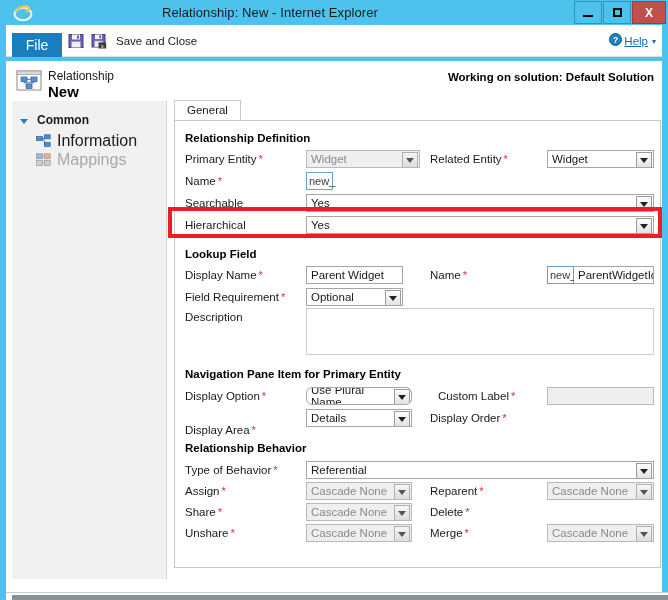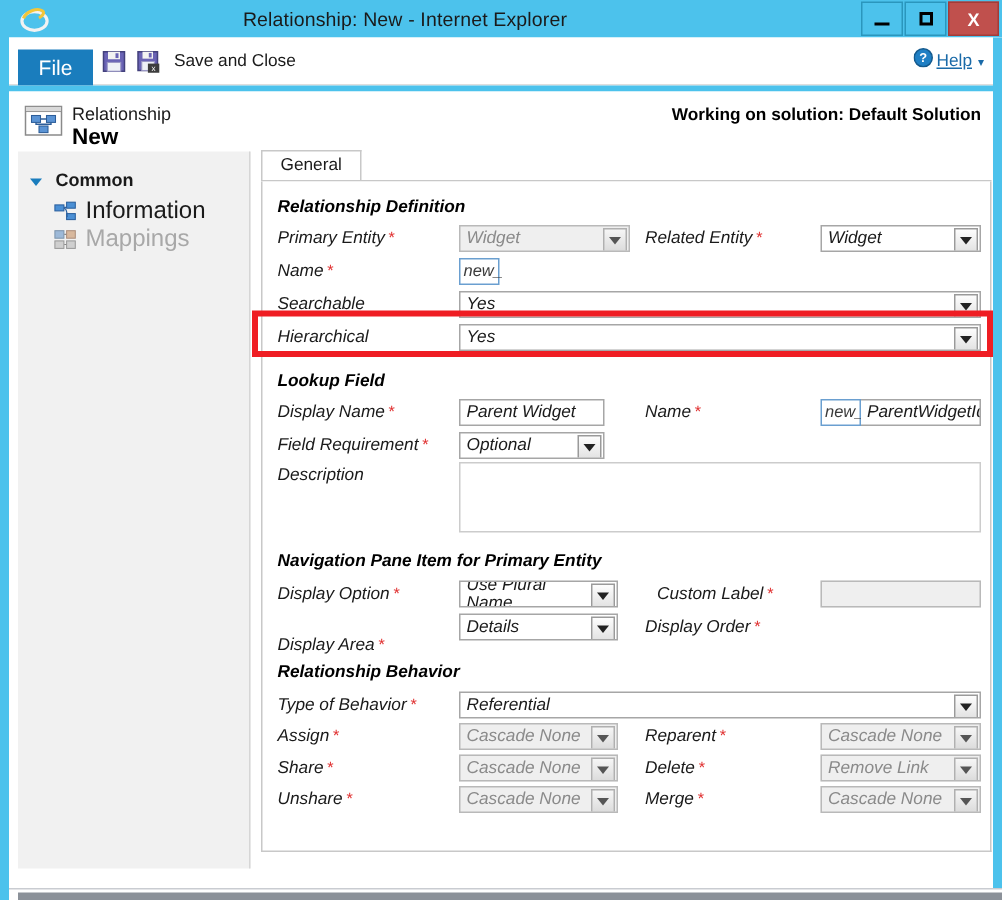--- a/index.html
+++ b/index.html
@@ -190,21 +190,20 @@
 
   .formpanel {
     position: absolute;
     left: 168px; top: 121px;
     width: 487px; height: 447px;
     background: #ffffff;
     border: 1px solid #c8c8c8;
     border-top: none;
     padding: 0;
     overflow: hidden;
-    font-style: italic;
   }
 
   .section-title {
     position: absolute;
     font-size: 11.5px; font-weight: bold; color: #000;
     left: 10px;
   }
   .field-label {
     position: absolute;
     font-size: 11.5px; color: #1a1a1a;
@@ -471,21 +470,21 @@
           <span class="chev"></span>
         </span>
     </div>
 
     <div class="field-label" style="left:10px; top:190px;"><span>Description</span></div>
     <div class="desc-area" style="left:131px; top:187px; width:348px; height:47px;"></div>
 
     <div class="section-title" style="top:247px;">Navigation Pane Item for Primary Entity</div>
 
     <div class="field-label" style="left:10px; top:269px;"><span>Display Option</span><span class="req">*</span></div>
-    <div class="ctl sel" style="left:131px; top:266px; width:106px;">
+    <div class="ctl sel" style="left:131px; top:266px; width:106px;border-radius:6px;">
       <span>Use Plural Name</span>
       <span class="arrowbox">
           <span class="chev"></span>
         </span>
     </div>
 
     <div class="field-label" style="left:263px; top:269px;text-align:center;"><span>Custom Label</span><span class="req">*</span></div>
     <div class="ctl txt disabled" style="left:372px; top:266px; width:107px;">
       <span></span>
     </div>
@@ -528,26 +527,20 @@
 
     <div class="field-label" style="left:10px; top:385px;"><span>Share</span><span class="req">*</span></div>
     <div class="ctl sel disabled" style="left:131px; top:382px; width:106px;">
       <span>Cascade None</span>
       <span class="arrowbox">
           <span class="chev"></span>
         </span>
     </div>
 
     <div class="field-label" style="left:255px; top:385px;"><span>Delete</span><span class="req">*</span></div>
-    <div class="ctl sel disabled" style="left:372px; top:382px; width:107px;">
-      <span>Remove Link</span>
-      <span class="arrowbox">
-          <span class="chev"></span>
-        </span>
-    </div>
 
     <div class="field-label" style="left:10px; top:406px;"><span>Unshare</span><span class="req">*</span></div>
     <div class="ctl sel disabled" style="left:131px; top:403px; width:106px;">
       <span>Cascade None</span>
       <span class="arrowbox">
           <span class="chev"></span>
         </span>
     </div>
 
     <div class="field-label" style="left:255px; top:406px;"><span>Merge</span><span class="req">*</span></div>

